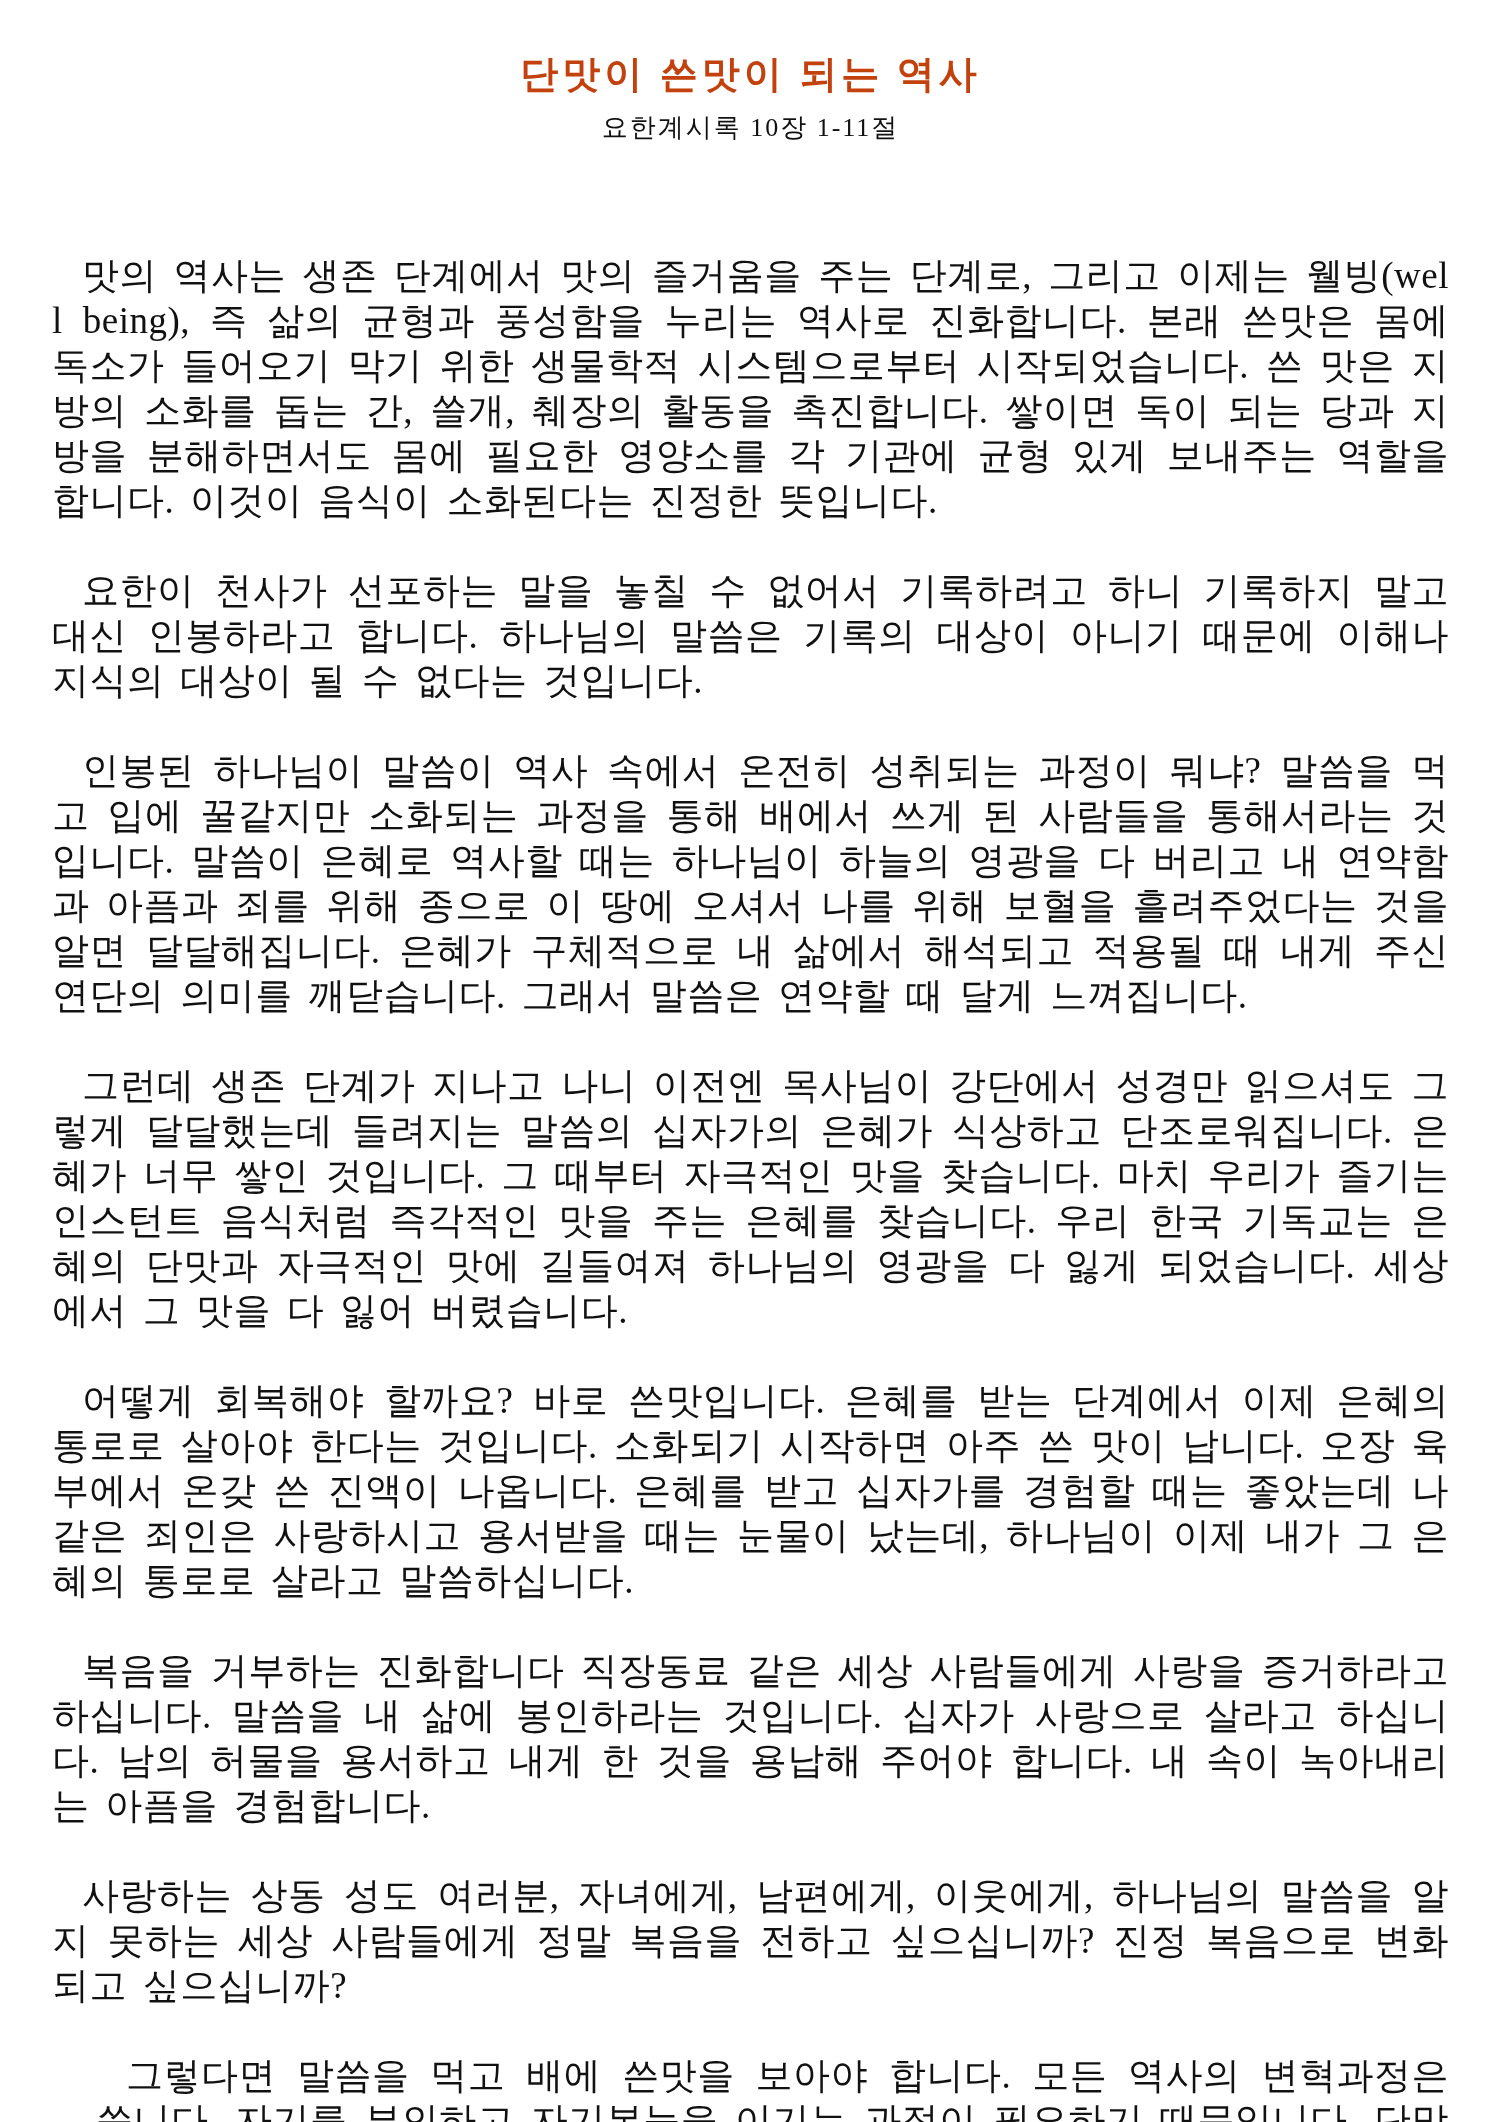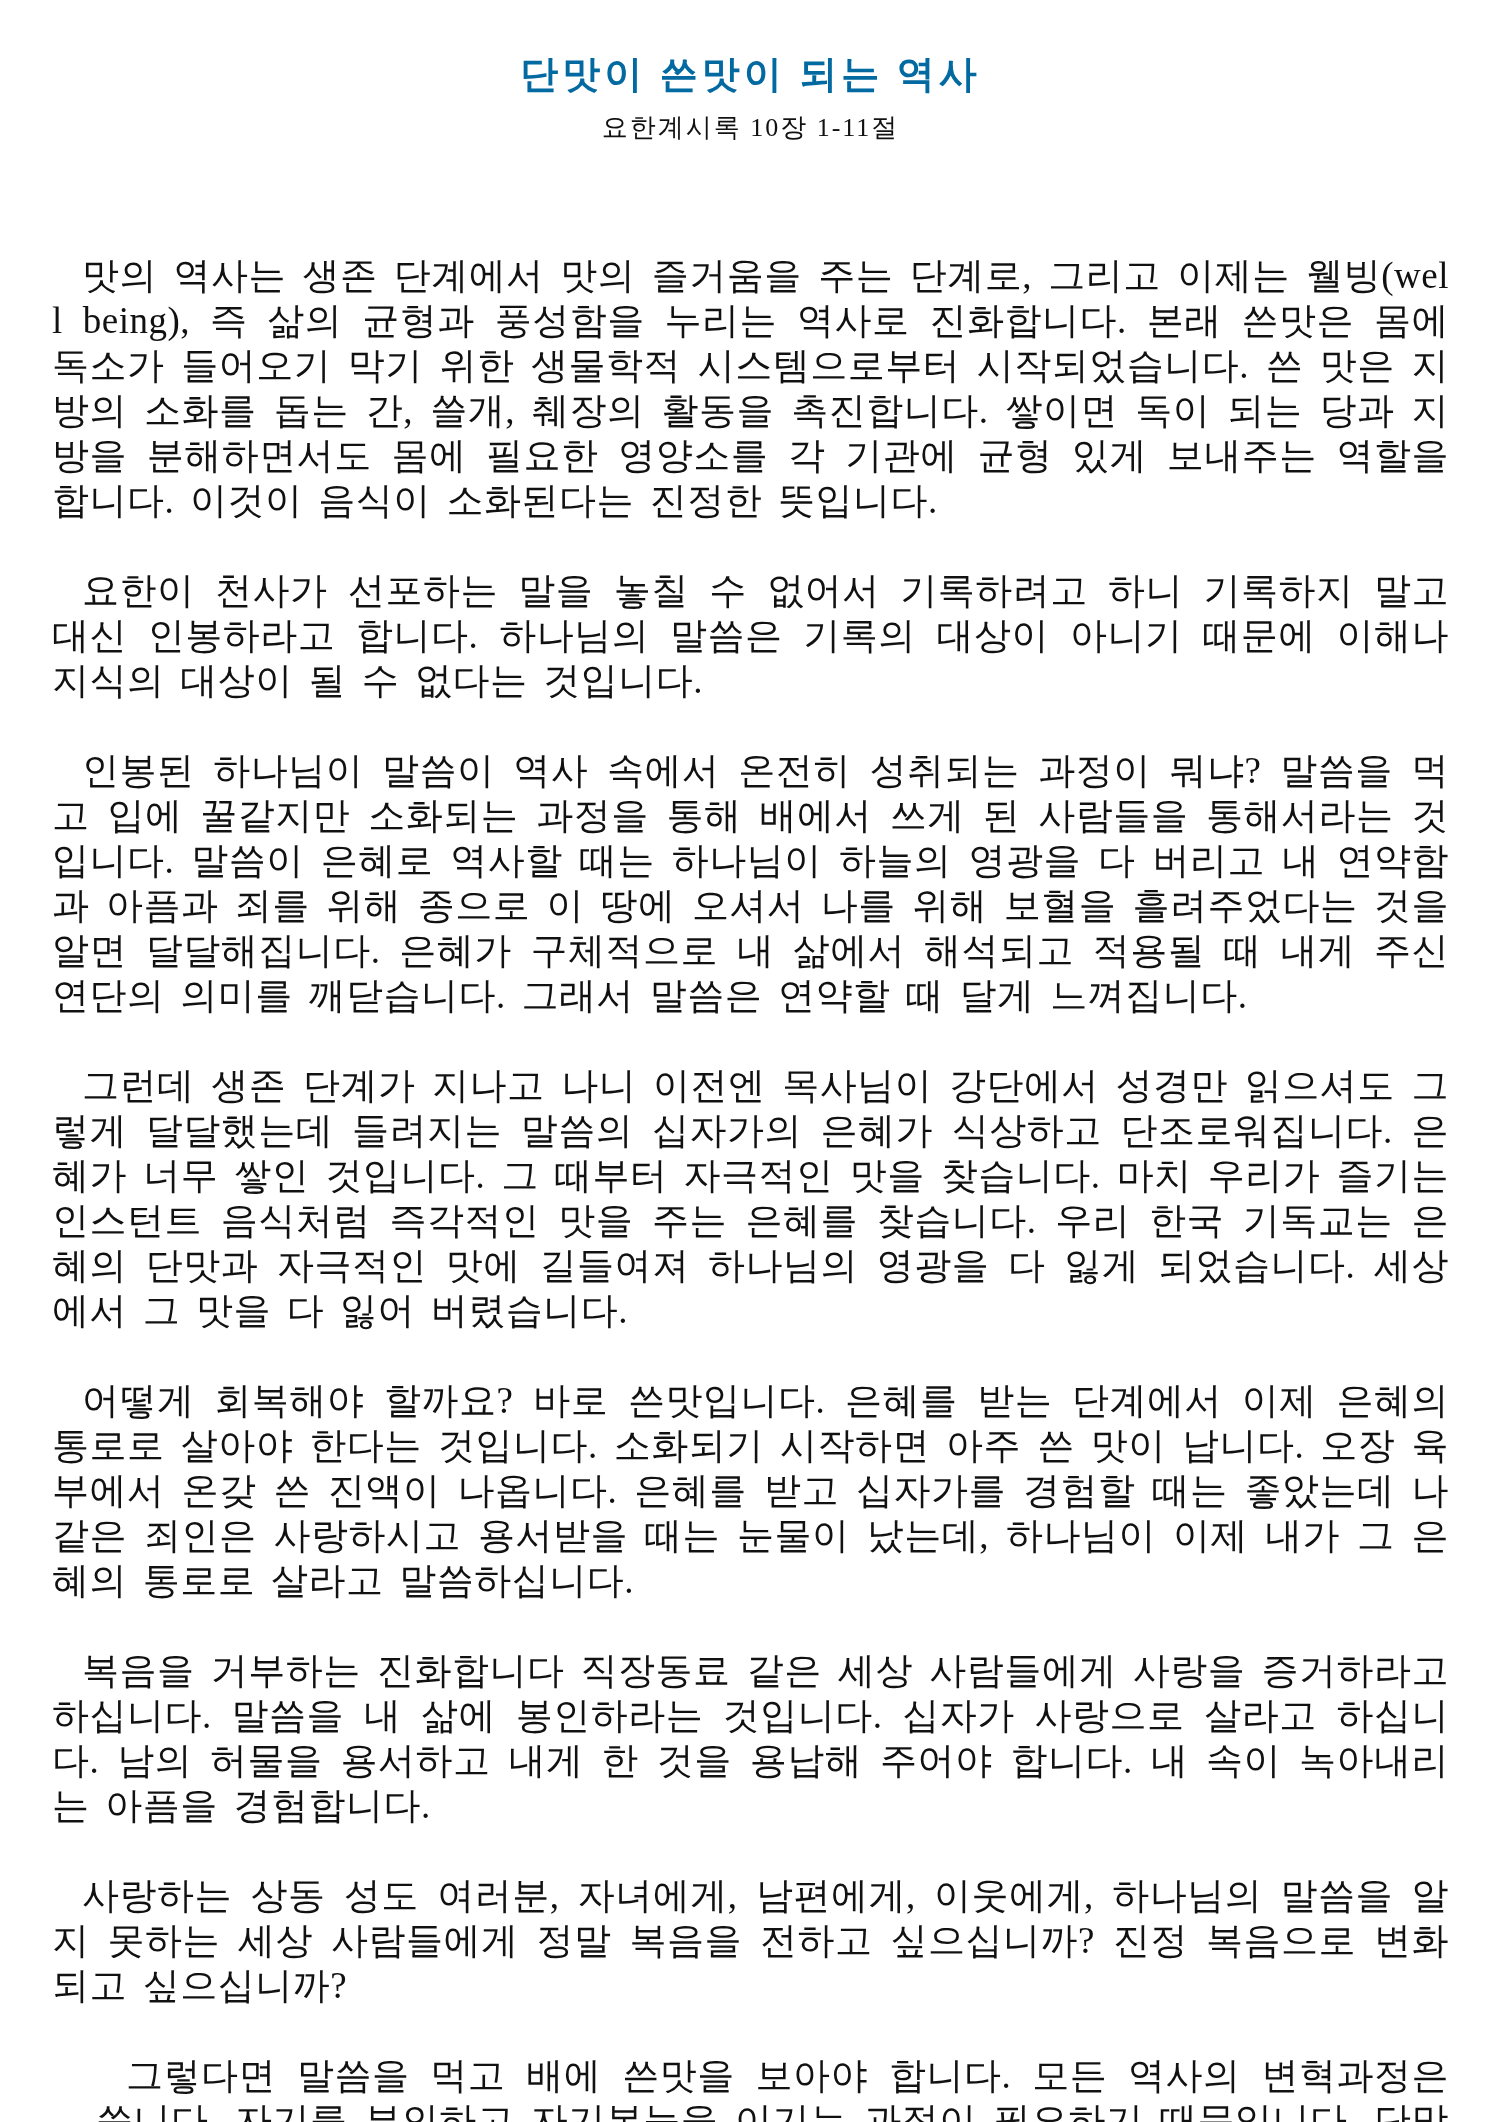--- a/index.html
+++ b/index.html
@@ -18,21 +18,21 @@
     padding: 52px 52px 60px 52px;
     overflow: hidden;
   }
   .doc-title {
     margin: 0;
     text-align: center;
     font-size: 38px;
     font-weight: bold;
     letter-spacing: 4px;
     line-height: 1.2;
-    color: #0369a1;
+    color: #c2410c;
   }
   .doc-subtitle {
     margin: 12px 0 0 0;
     text-align: center;
     font-size: 26px;
     font-weight: normal;
     letter-spacing: 2px;
     color: #111111;
     font-family: Liberation Serif, serif;
   }

